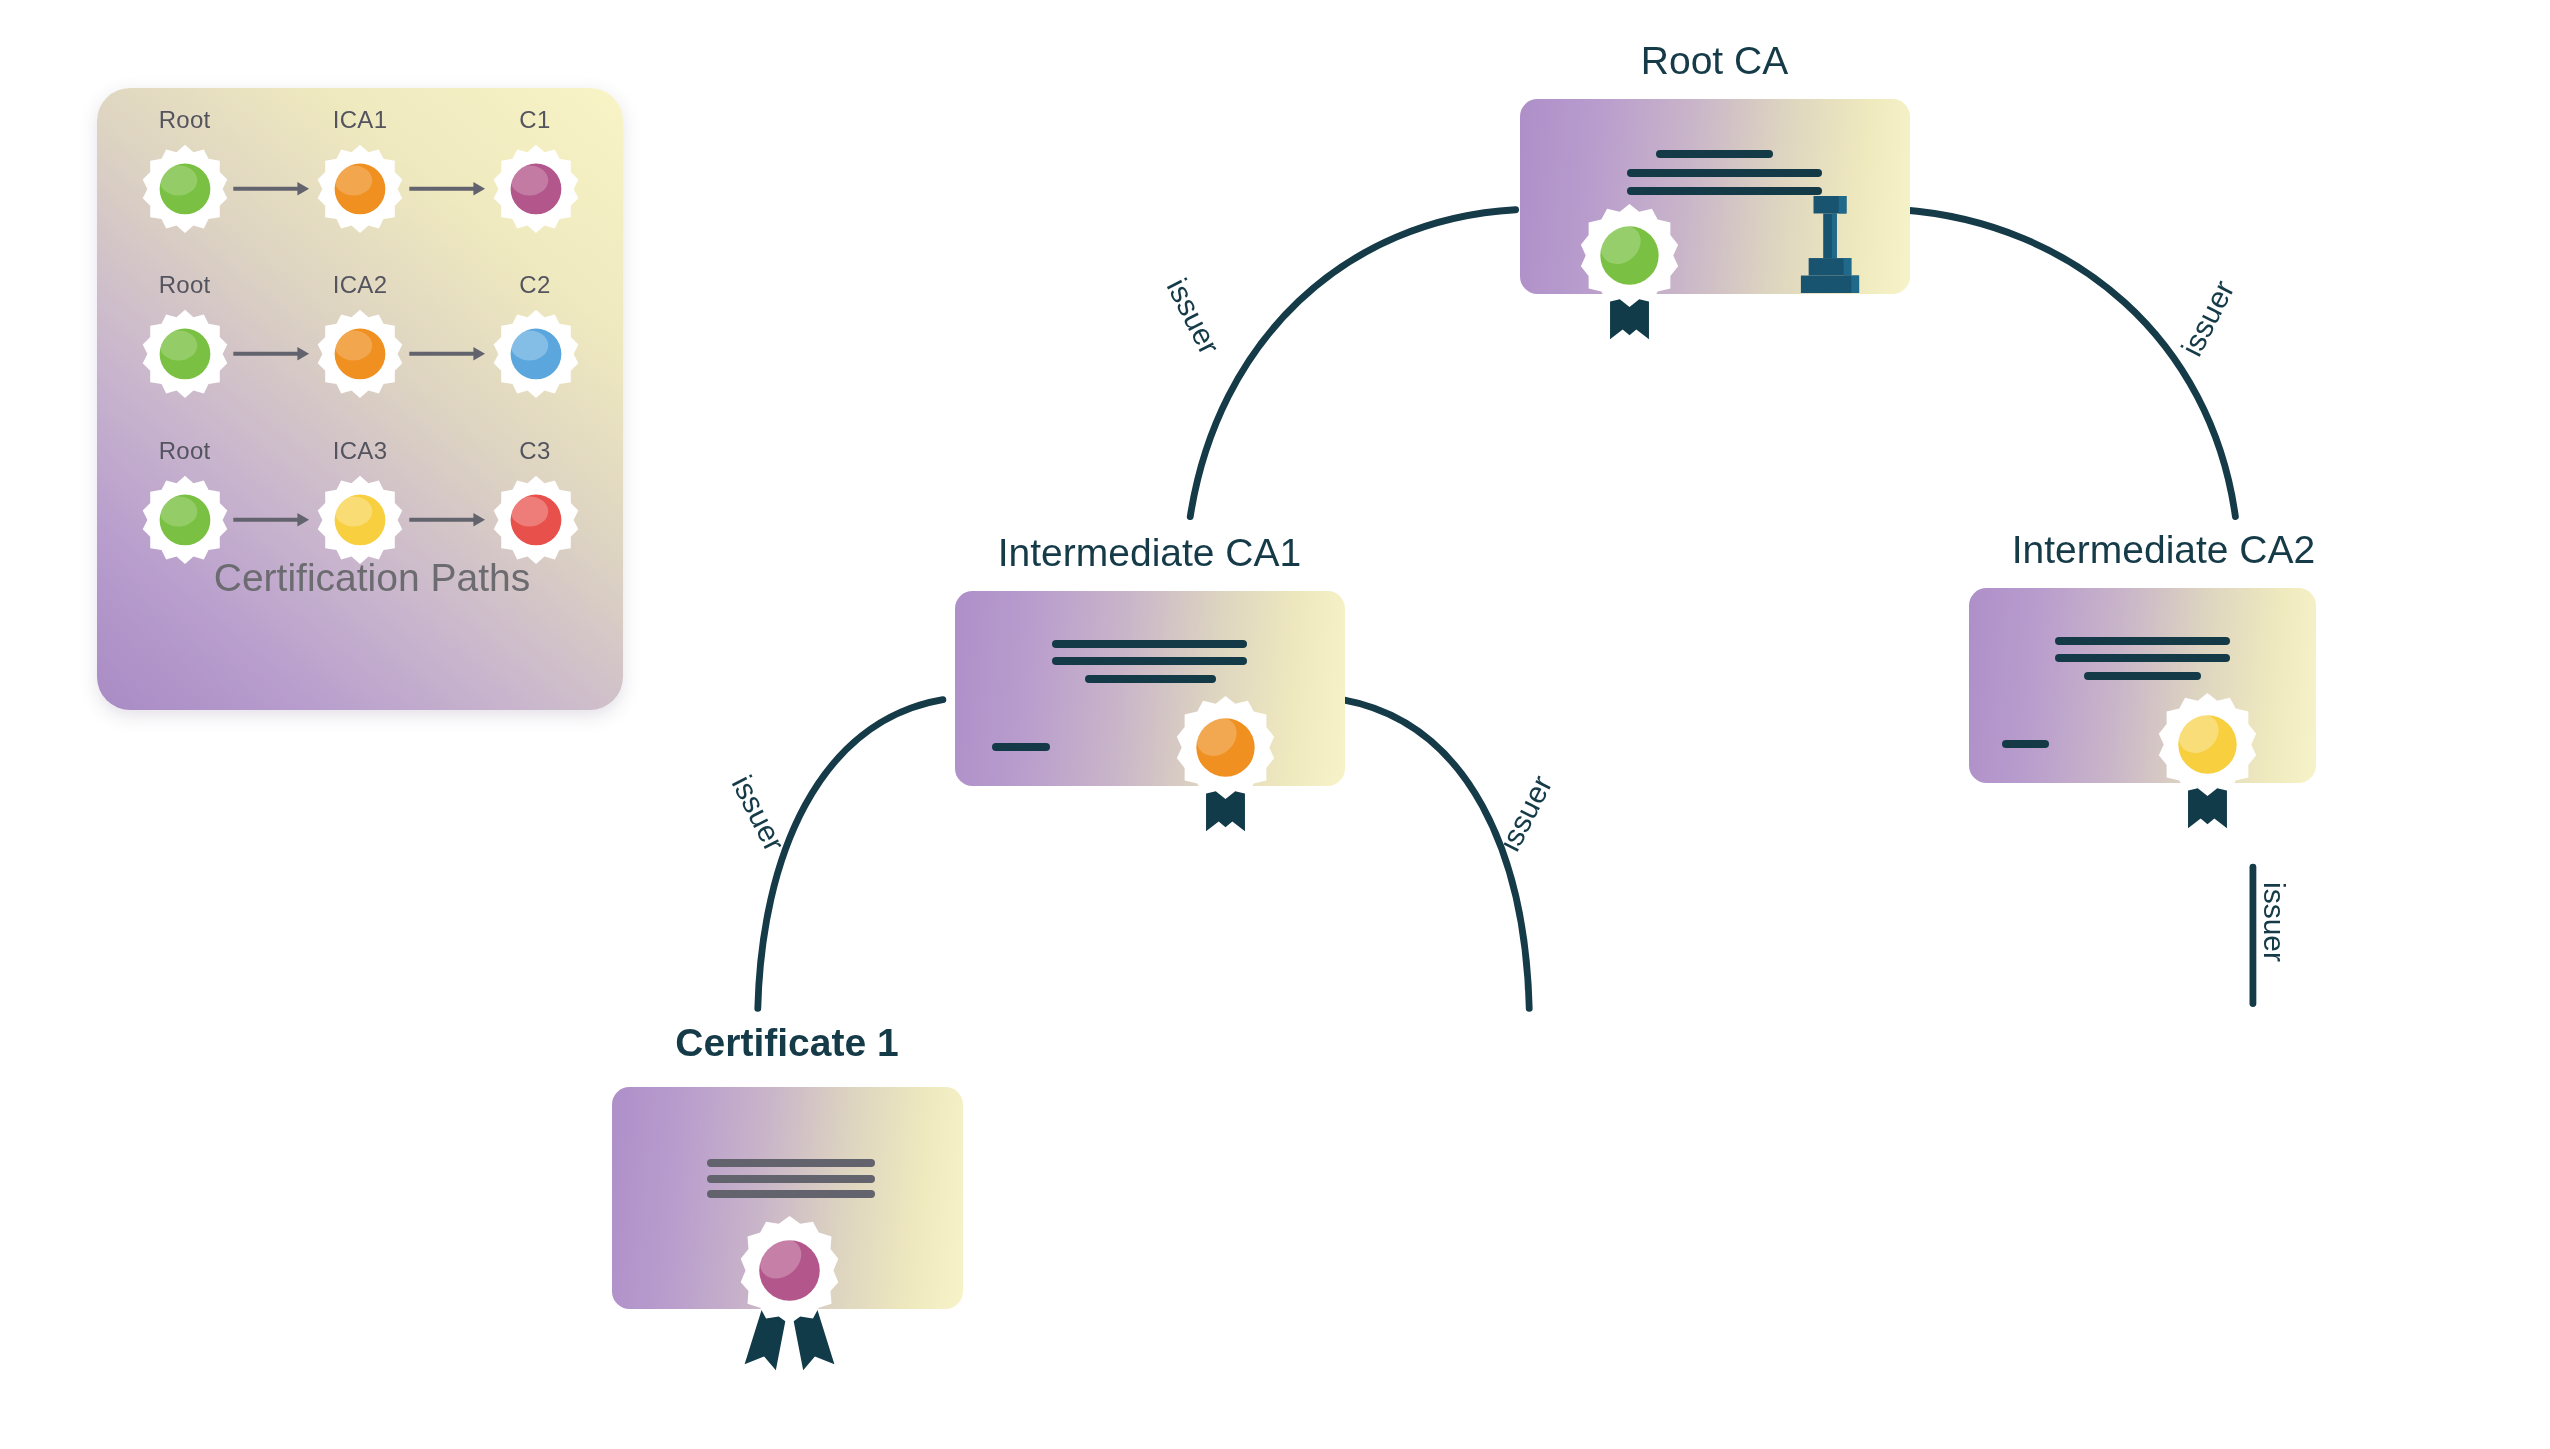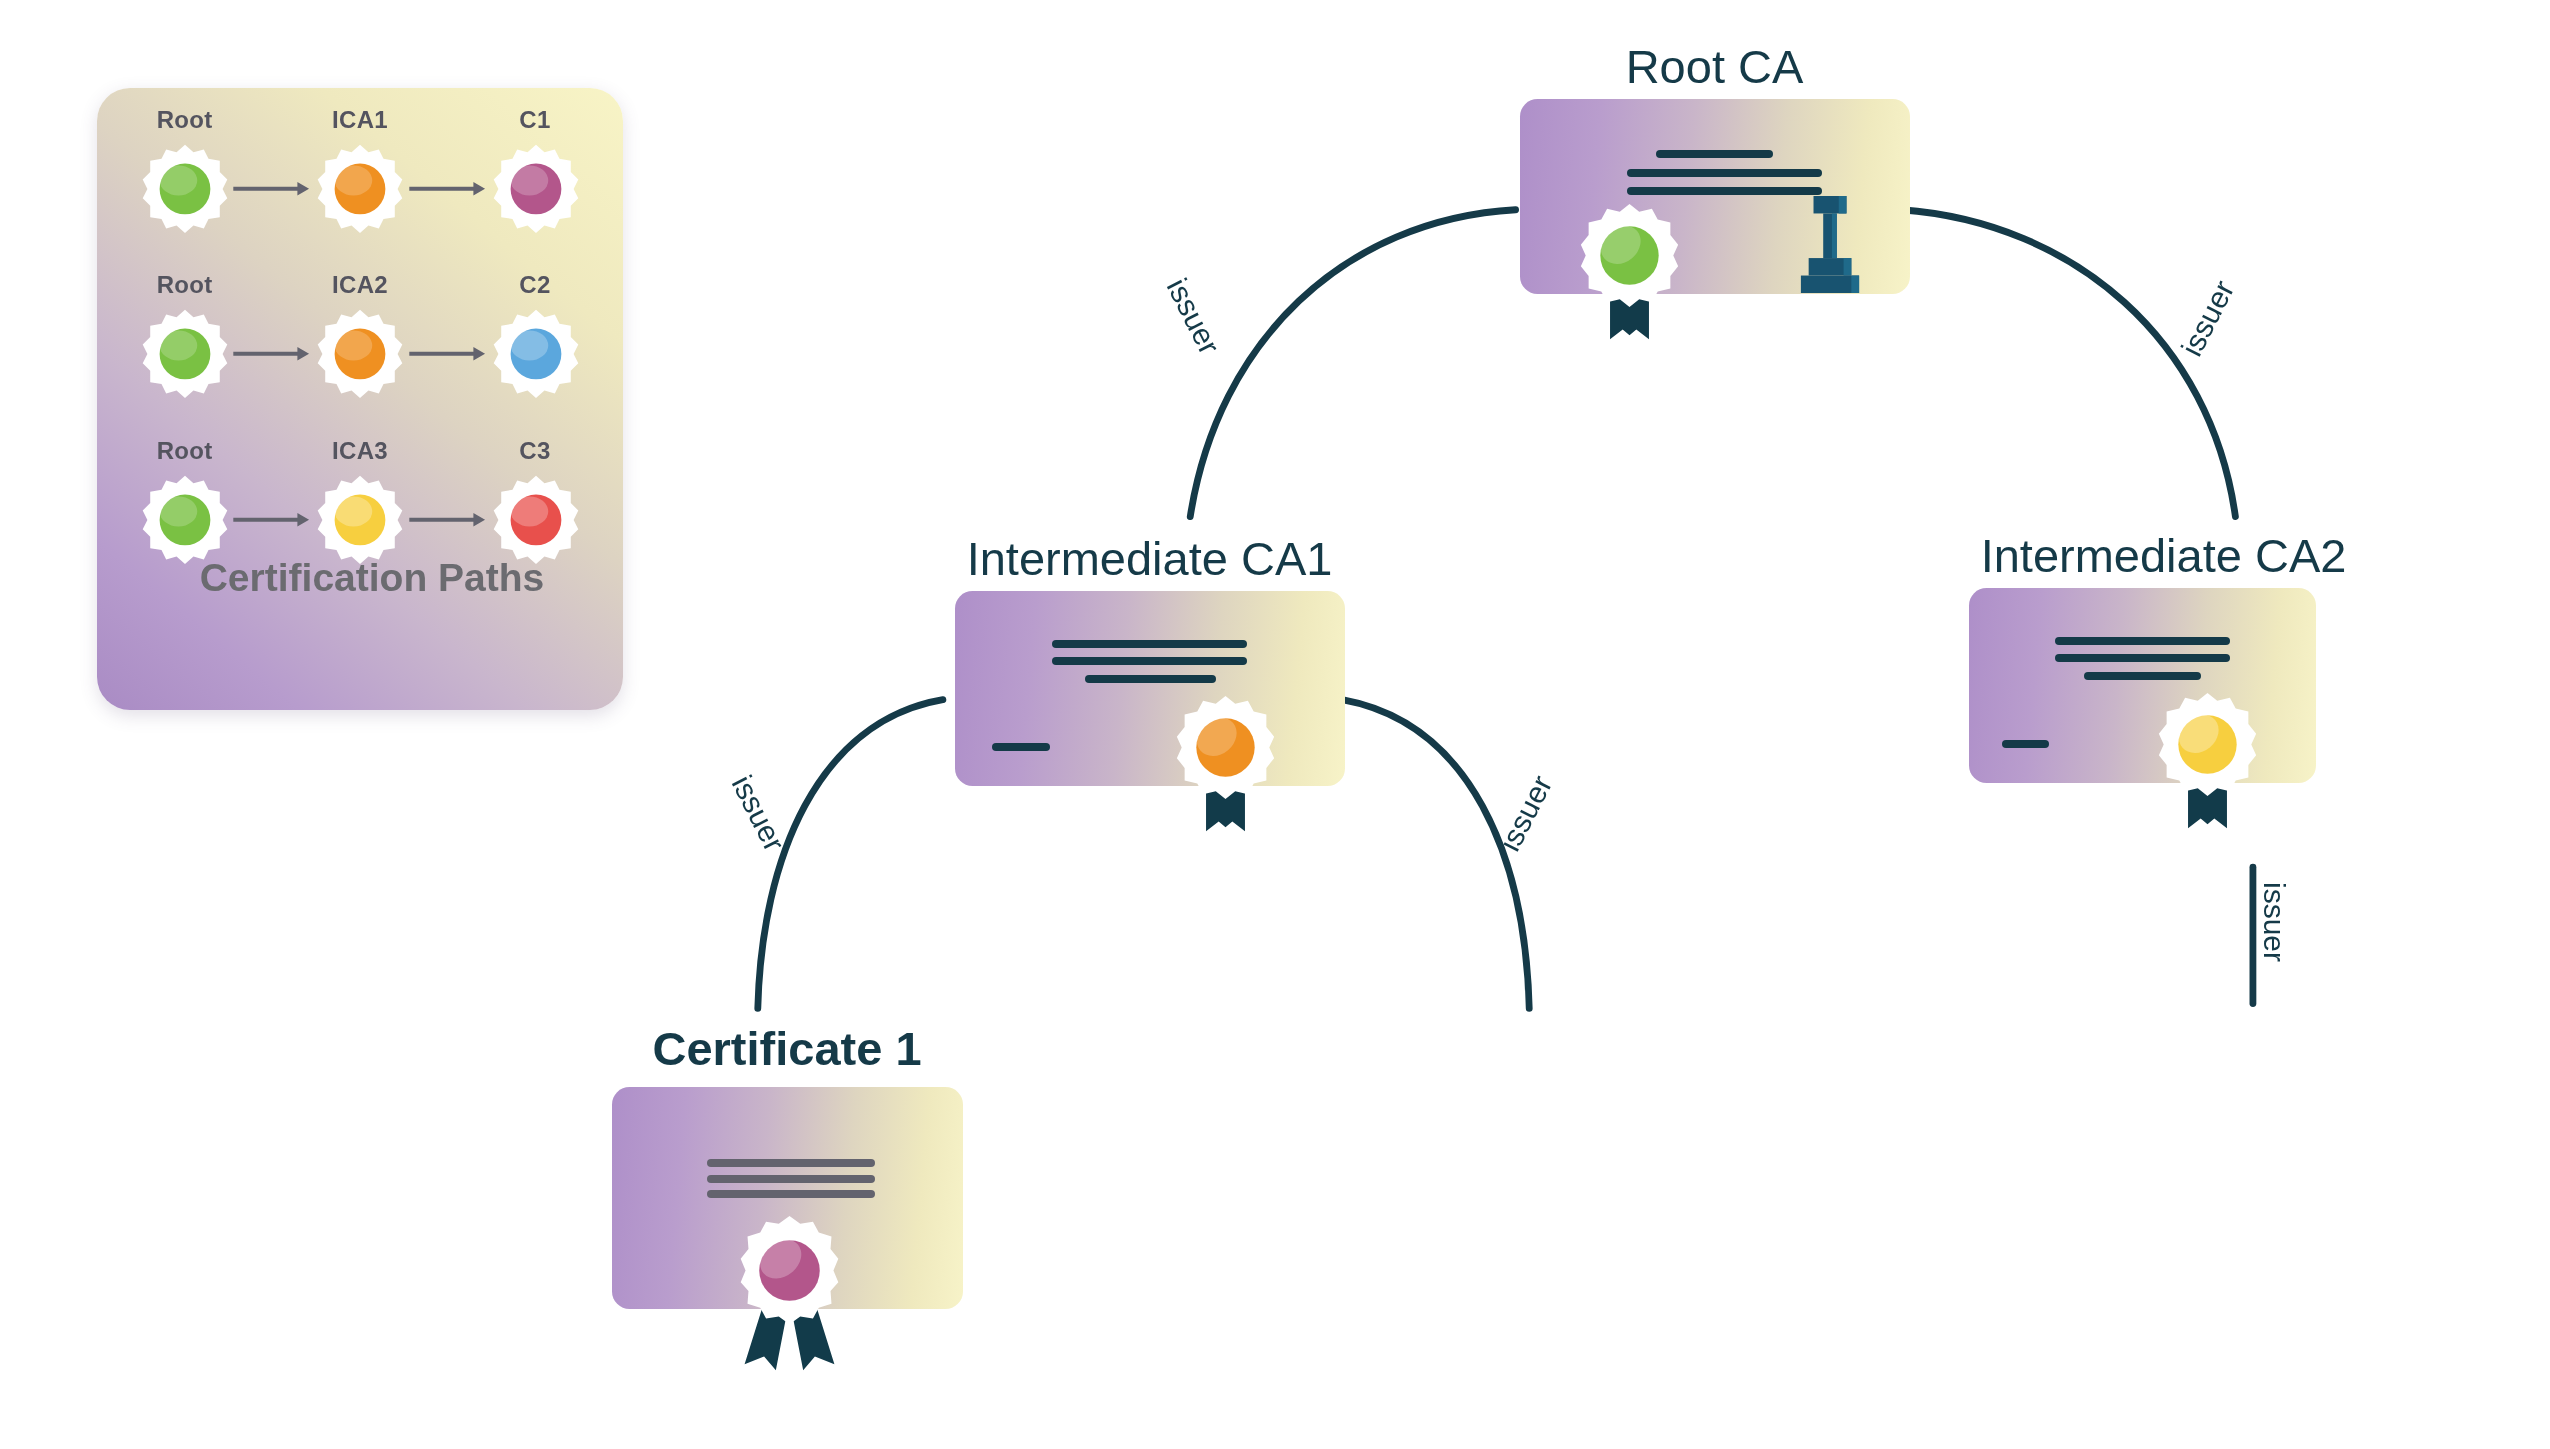--- a/index.html
+++ b/index.html
@@ -31,21 +31,20 @@
     height: 622px;
     border-radius: 33px;
     background: linear-gradient(40deg,
         #a98bc4 0%,
         #b79ccd 16%,
         #c9b6cd 34%,
         #ddd3c2 55%,
         #efe9bf 76%,
         #f8f4c6 100%);
     box-shadow: 0 5.8px 17.5px rgba(90,70,110,0.17);
-    font-weight: bold;
   }
   .legend-row {
     position: absolute;
     left: 0;
     width: 526px;
     height: 117px;
   }
   .legend-node {
     position: absolute;
     width: 94px;
@@ -94,21 +93,21 @@
   
   .cert-block {
     position: absolute;
   }
   .cert-title {
     position: absolute;
     left: 0;
     top: 0;
     width: 100%;
     text-align: center;
-    font-size: 47px;
+    font-size: 39px;
     color: #153a48;
     font-family: "Liberation Sans", sans-serif;
     white-space: nowrap;
   }
   .cert-card {
     position: absolute;
     border-radius: 17.5px;
     background: linear-gradient(95deg,
         #ae8fc9 0%,
         #b99dcd 20%,

